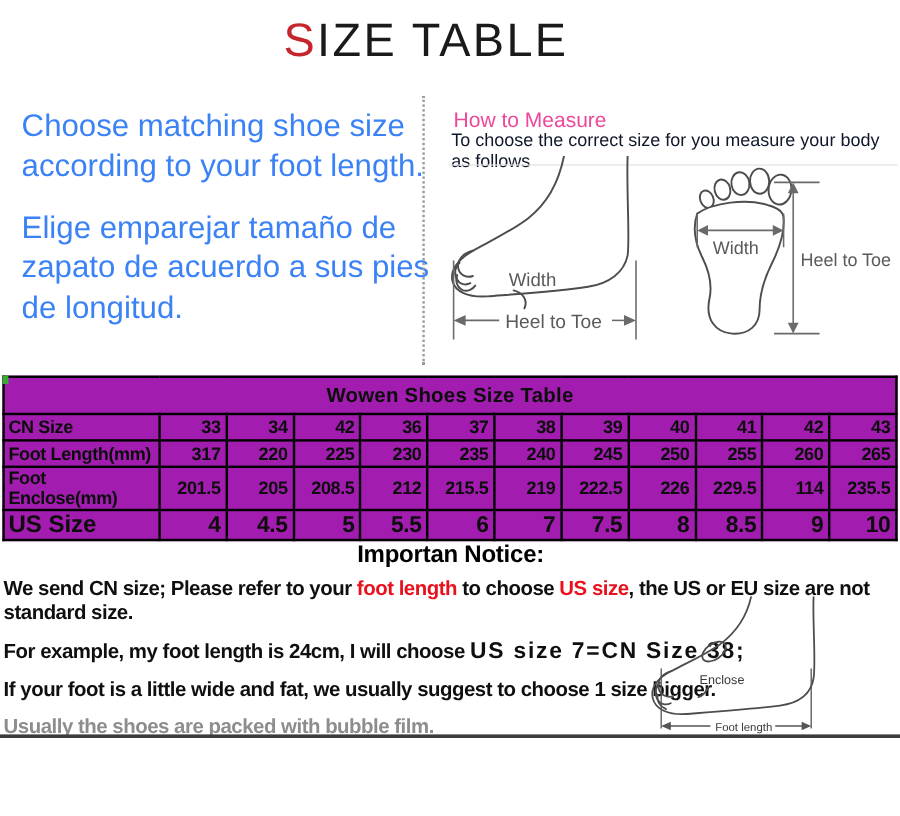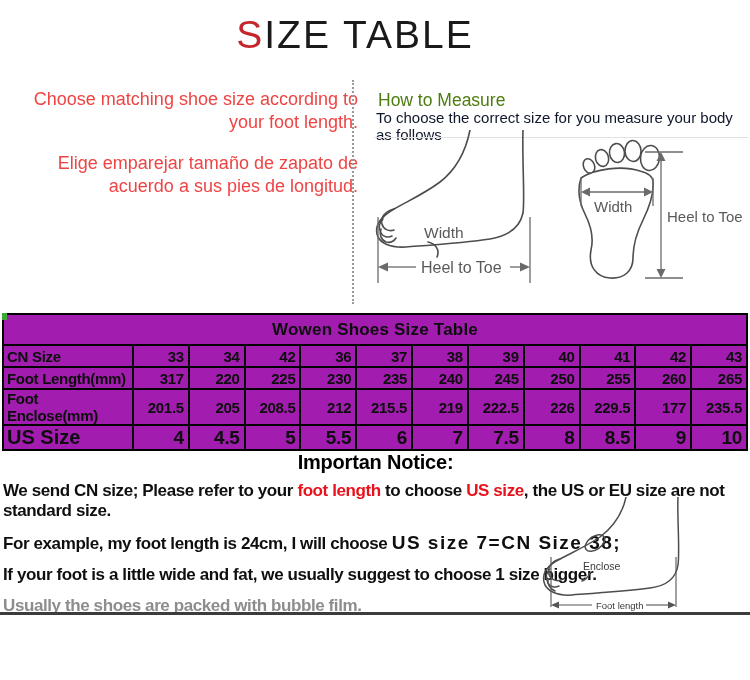--- a/index.html
+++ b/index.html
@@ -10,26 +10,26 @@
   }
   .page { position:absolute; left:0; top:0; width:750px; height:680px; background:#fff; }
 
   .title {
     position:absolute; top:13px; left:0; width:710px; text-align:center;
     font-size:39px; font-weight:400; letter-spacing:2px; color:#1a1a1a;
     font-family:"Liberation Sans", sans-serif;
   }
   .title .accent { color:#c5262c; }
 
-  .intro { position:absolute; left:18px; top:88px; width:340px; font-size:18px; line-height:1.3; color:#ef4444;text-align:right; }
+  .intro { position:absolute; left:18px; top:88px; width:340px; font-size:26px; line-height:1.3; color:#3b82f6; }
   .intro p { margin-bottom:17px; }
 
   .divider { position:absolute; left:352px; top:80px; height:224px; width:0; border-left:2px dotted #9a9a9a; }
 
-  .measure-head { position:absolute; left:378px; top:90px; font-size:17.5px; color:#4d7c0f; }
+  .measure-head { position:absolute; left:378px; top:90px; font-size:17.5px; color:#ec4899; }
   .measure-sub  { position:absolute; left:376px; top:109px; font-size:15px; color:#0f172a; }
   .measure-rule { position:absolute; left:374px; top:137px; width:374px; height:1px; background:#e2e2e2; }
 
   .diagram { position:absolute; }
   svg text { font-family:"Liberation Sans", sans-serif; }
 
   .size-table { position:absolute; left:2px; top:313px; width:746px; border-collapse:collapse; table-layout:fixed; background:#a21caf; }
   .size-table td { border:2px solid #000; font-weight:bold; color:#0d0d0d; overflow:hidden; }
   .caption-cell { text-align:center; font-size:17px; height:31px; letter-spacing:0.2px; }
   .label-cell   { font-size:15px; padding-left:3px; height:22px; letter-spacing:-0.3px; }
@@ -165,21 +165,21 @@
       <td class="label-cell">Foot Enclose(mm)</td>
       <td class="num-cell">201.5</td>
       <td class="num-cell">205</td>
       <td class="num-cell">208.5</td>
       <td class="num-cell">212</td>
       <td class="num-cell">215.5</td>
       <td class="num-cell">219</td>
       <td class="num-cell">222.5</td>
       <td class="num-cell">226</td>
       <td class="num-cell">229.5</td>
-      <td class="num-cell">177</td>
+      <td class="num-cell">114</td>
       <td class="num-cell">235.5</td>
     </tr>
     <tr class="us-row">
       <td class="label-cell">US Size</td>
       <td class="num-cell">4</td>
       <td class="num-cell">4.5</td>
       <td class="num-cell">5</td>
       <td class="num-cell">5.5</td>
       <td class="num-cell">6</td>
       <td class="num-cell">7</td>

